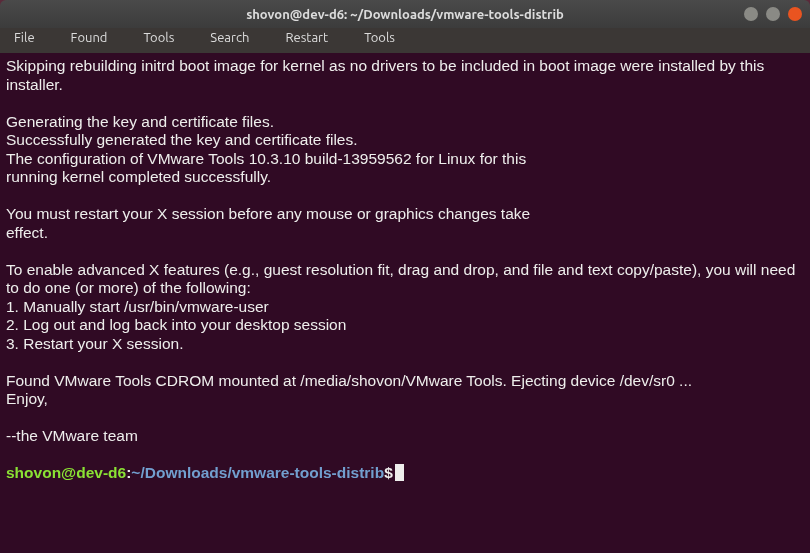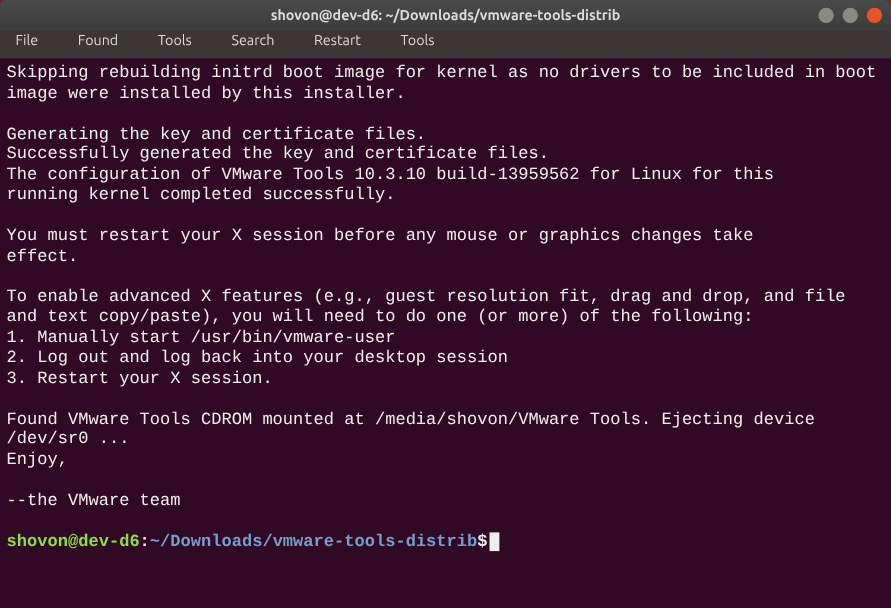--- a/index.html
+++ b/index.html
@@ -68,21 +68,21 @@
     .menu-item {
       color: #dcdcdc;
       font-size: 13px;
       padding: 2px 8px;
       cursor: pointer;
     }
     .terminal {
       flex: 1;
       background: #300a24;
       padding: 4px 6px;
-      font-family: Liberation Mono, monospace;
+      font-family: Liberation Sans, sans-serif;
       font-size: 15.5px;
       line-height: 18.5px;
       color: #eeeeec;
       white-space: pre-wrap;
       word-break: break-word;
       overflow: hidden;
     }
     .prompt-user { color: #8ae234; font-weight: bold; }
     .prompt-colon { color: #eeeeec; font-weight: bold; }
     .prompt-path { color: #729fcf; font-weight: bold; }

